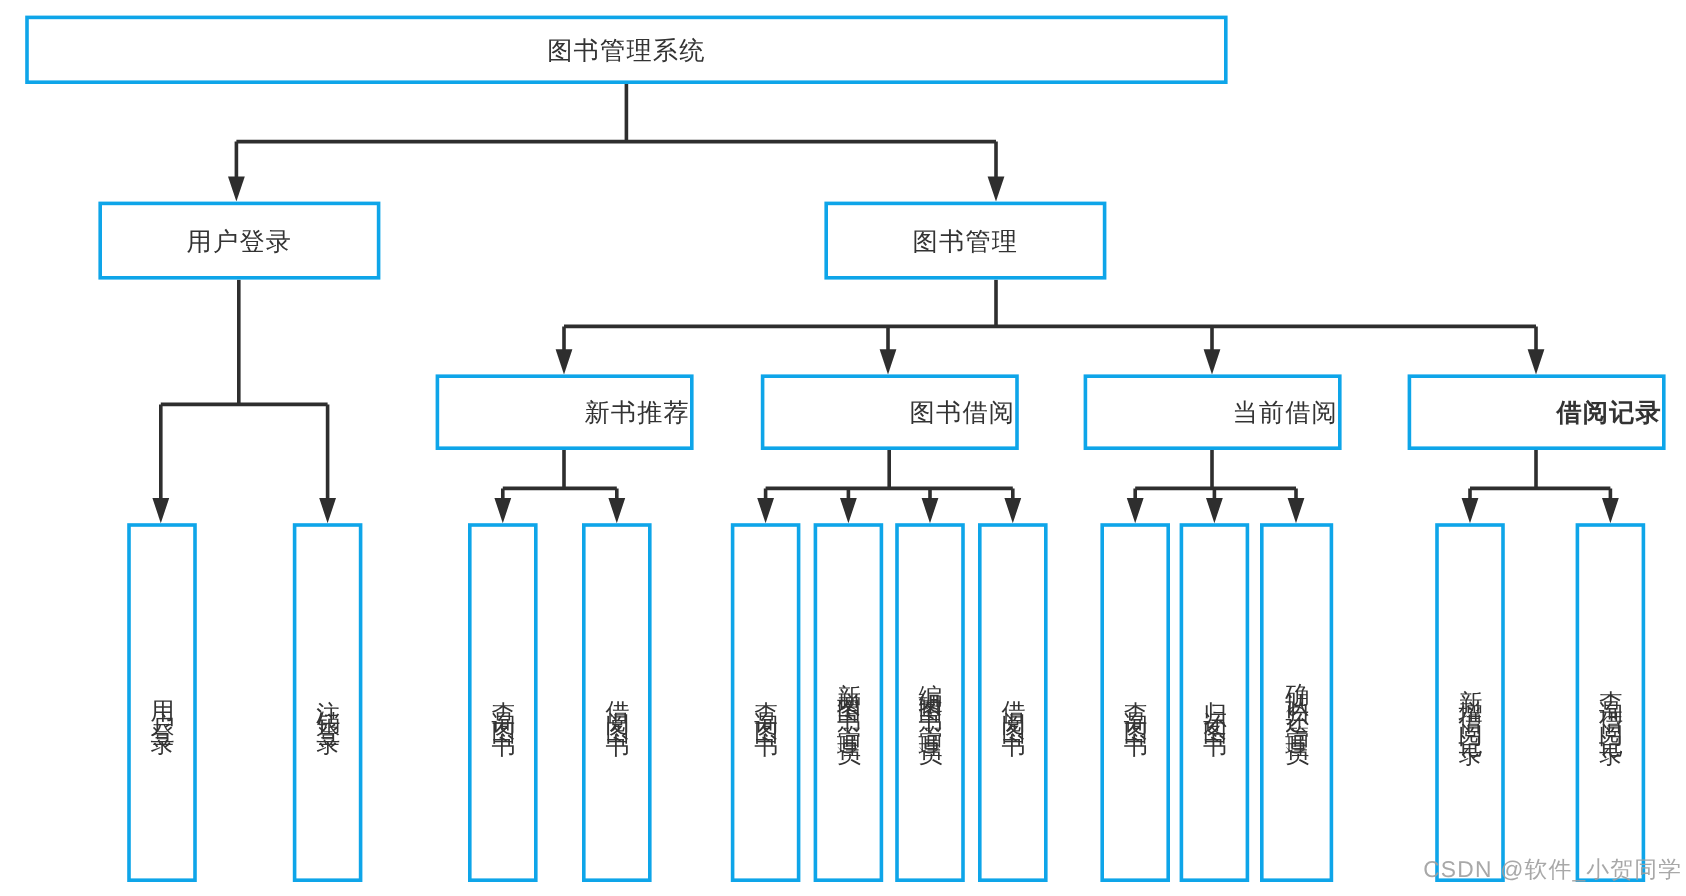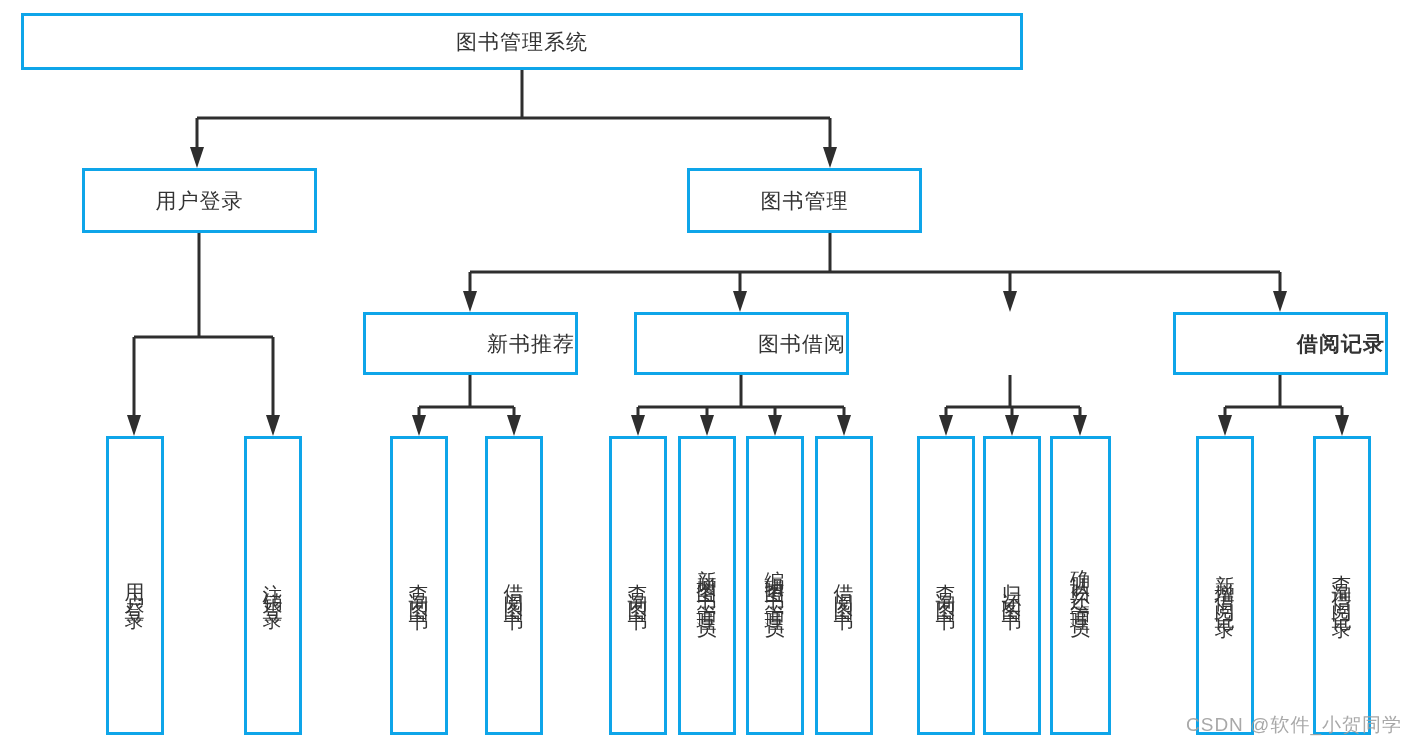--- a/index.html
+++ b/index.html
@@ -133,20 +133,23 @@
   <div class="node hnode l2b">
     <span>图书管理</span>
   </div>
 
   <div class="node hnode l3 l3a">
     <span>新书推荐</span>
   </div>
   <div class="node hnode l3 l3b">
     <span>图书借阅</span>
   </div>
+  <div class="node hnode l3 l3c">
+    <span>当前借阅</span>
+  </div>
   <div class="node hnode l3 l3d">
     <span>借阅记录</span>
   </div>
 
   <div class="node vnode v1">
     <span>用户登录</span>
   </div>
   <div class="node vnode v2">
     <span>注销登录</span>
   </div>

